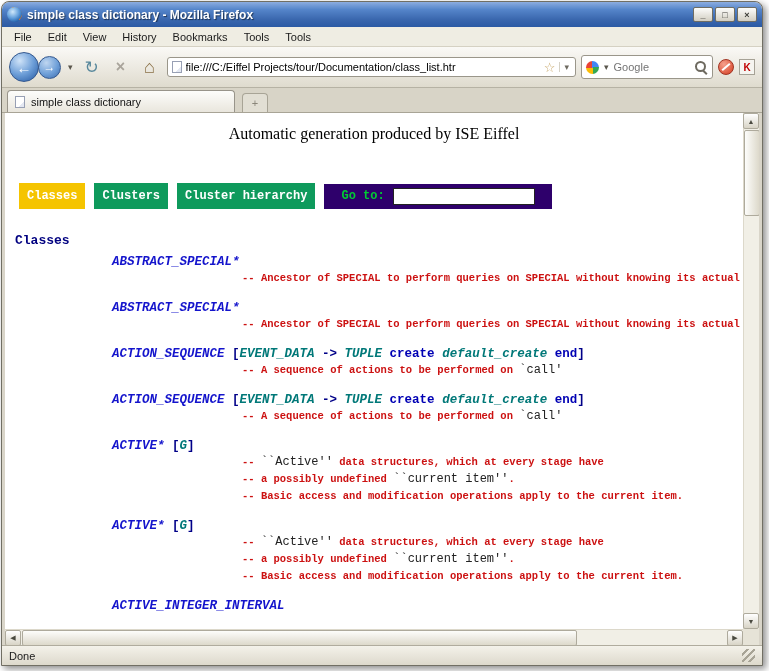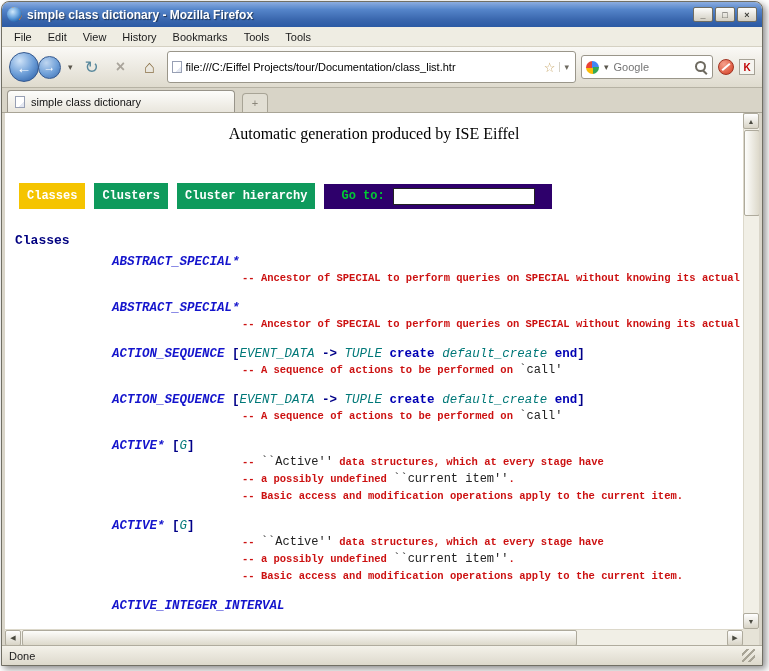--- a/index.html
+++ b/index.html
@@ -34,21 +34,21 @@
     background:radial-gradient(circle at 35% 28%, #CFE3F8, #6E9FD8 50%, #3568AE 88%); }
   .fwd-btn { width:23px; height:23px; border-radius:50%; margin-left:-6px; color:#fff; font-size:12px; font-weight:bold;
     display:flex; align-items:center; justify-content:center; border:1px solid #35598F;
     background:radial-gradient(circle at 35% 28%, #BFD6F0, #6E9FD8 55%, #4676B6 90%); }
   .nav-drop { font-size:9px; color:#5A564C; padding:0 2px; }
   .tool-ico { width:24px; height:24px; display:flex; align-items:center; justify-content:center; font-size:16px; }
   .reload { color:#58889C; font-size:17px; }
   .stop { color:#A9A49B; font-size:16px; font-weight:bold; }
   .home { color:#8B7248; font-size:18px; }
 
-  .urlbar { flex:1; height:32px; background:#fff; border:1px solid #9A968A; border-radius:3px; display:flex; align-items:center; gap:4px; padding:0 4px; min-width:0; }
+  .urlbar { flex:1; height:20px; background:#fff; border:1px solid #9A968A; border-radius:3px; display:flex; align-items:center; gap:4px; padding:0 4px; min-width:0; }
   .page-icon { width:10px; height:12px; flex:0 0 auto; border:1px solid #98A0B4; background:linear-gradient(135deg,#fff 70%,#E4E8F2 70%); }
   .url-input { flex:1; min-width:0; border:none; outline:none; font-size:11px; color:#000; font-family:"Liberation Sans",sans-serif; }
   .star { color:#C9A86A; font-size:13px; }
   .url-drop { border-left:1px solid #D6D2C6; padding:0 2px 0 4px; color:#6E6A60; font-size:9px; }
 
   .searchbox { width:132px; height:24px; flex:0 0 auto; background:#fff; border:1px solid #9A968A; border-radius:3px;
     display:flex; align-items:center; gap:3px; padding:0 4px; }
   .google-icon { width:13px; height:13px; border-radius:50%; flex:0 0 auto;
     background:conic-gradient(#4285F4 0 25%, #34A853 25% 50%, #FBBC05 50% 75%, #EA4335 75% 100%); }
   .search-input { flex:1; min-width:0; border:none; outline:none; font-size:11px; color:#555; font-family:"Liberation Sans",sans-serif; }
@@ -85,21 +85,21 @@
   .goto-label { color:#00CC33; font-family:"Liberation Mono",monospace; font-weight:bold; font-size:12px; }
   .goto-input { width:142px; height:17px; border:1px solid #222; background:#fff; font-size:11px; padding:0 2px; outline:none; }
 
   .section-title { margin:24px 0 0 10px; font-family:"Liberation Mono",monospace; font-weight:bold; font-size:13px; color:#000080; }
 
   .class-list { margin-top:6px;padding-left:41px; }
   .entry { margin-bottom:13px; white-space:nowrap; }
   .entry-name { padding-left:66px; font-size:12.5px; line-height:16px; }
   .entry-comment { padding-left:196px; font-size:10.5px; line-height:17px; font-weight:bold; }
   .seg-cls { color:#1414CC; font-style:italic; font-weight:bold; }
-  .seg-gen { color:#007878; font-style:italic; font-weight:normal; }
+  .seg-gen { color:#007878; font-style:italic; font-weight:bold; }
   .seg-kw  { color:#0000B4; font-weight:bold; }
   .seg-pun { color:#000088; font-weight:bold; }
   .seg-cmt { color:#CC1111; }
   .seg-qt  { color:#222; font-size:12px; font-weight:normal; }
 
   
   .vscroll { position:absolute; top:0; right:0; bottom:16px; width:16px; background:#F1EFE6; border-left:1px solid #DCD8CA; }
   .hscroll { position:absolute; left:0; right:16px; bottom:0; height:16px; background:#F1EFE6; border-top:1px solid #DCD8CA; }
   .sbtn { position:absolute; width:16px; height:16px; background:linear-gradient(#FFFFFF,#D8D4C6); border:1px solid #AEAA9C;
     border-radius:2px; display:flex; align-items:center; justify-content:center; font-size:7px; color:#4A4A40; }

